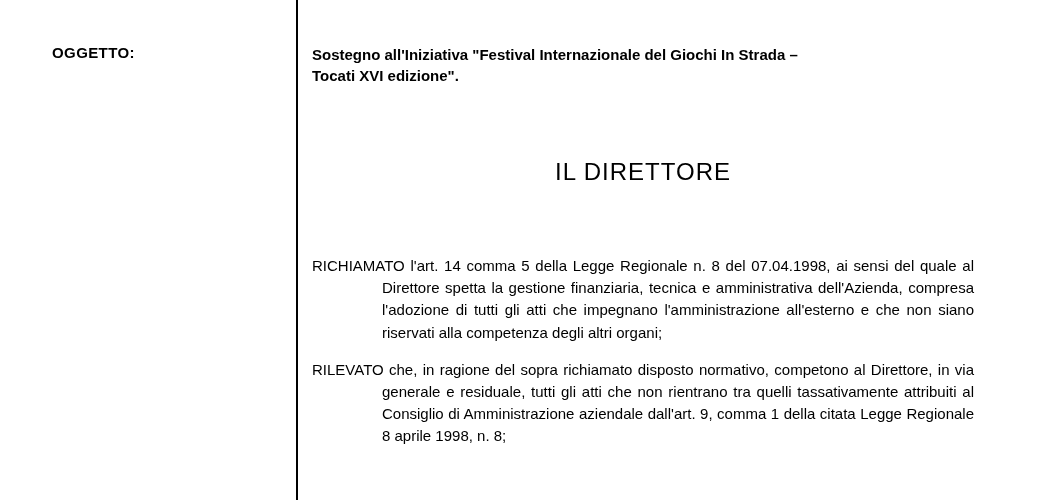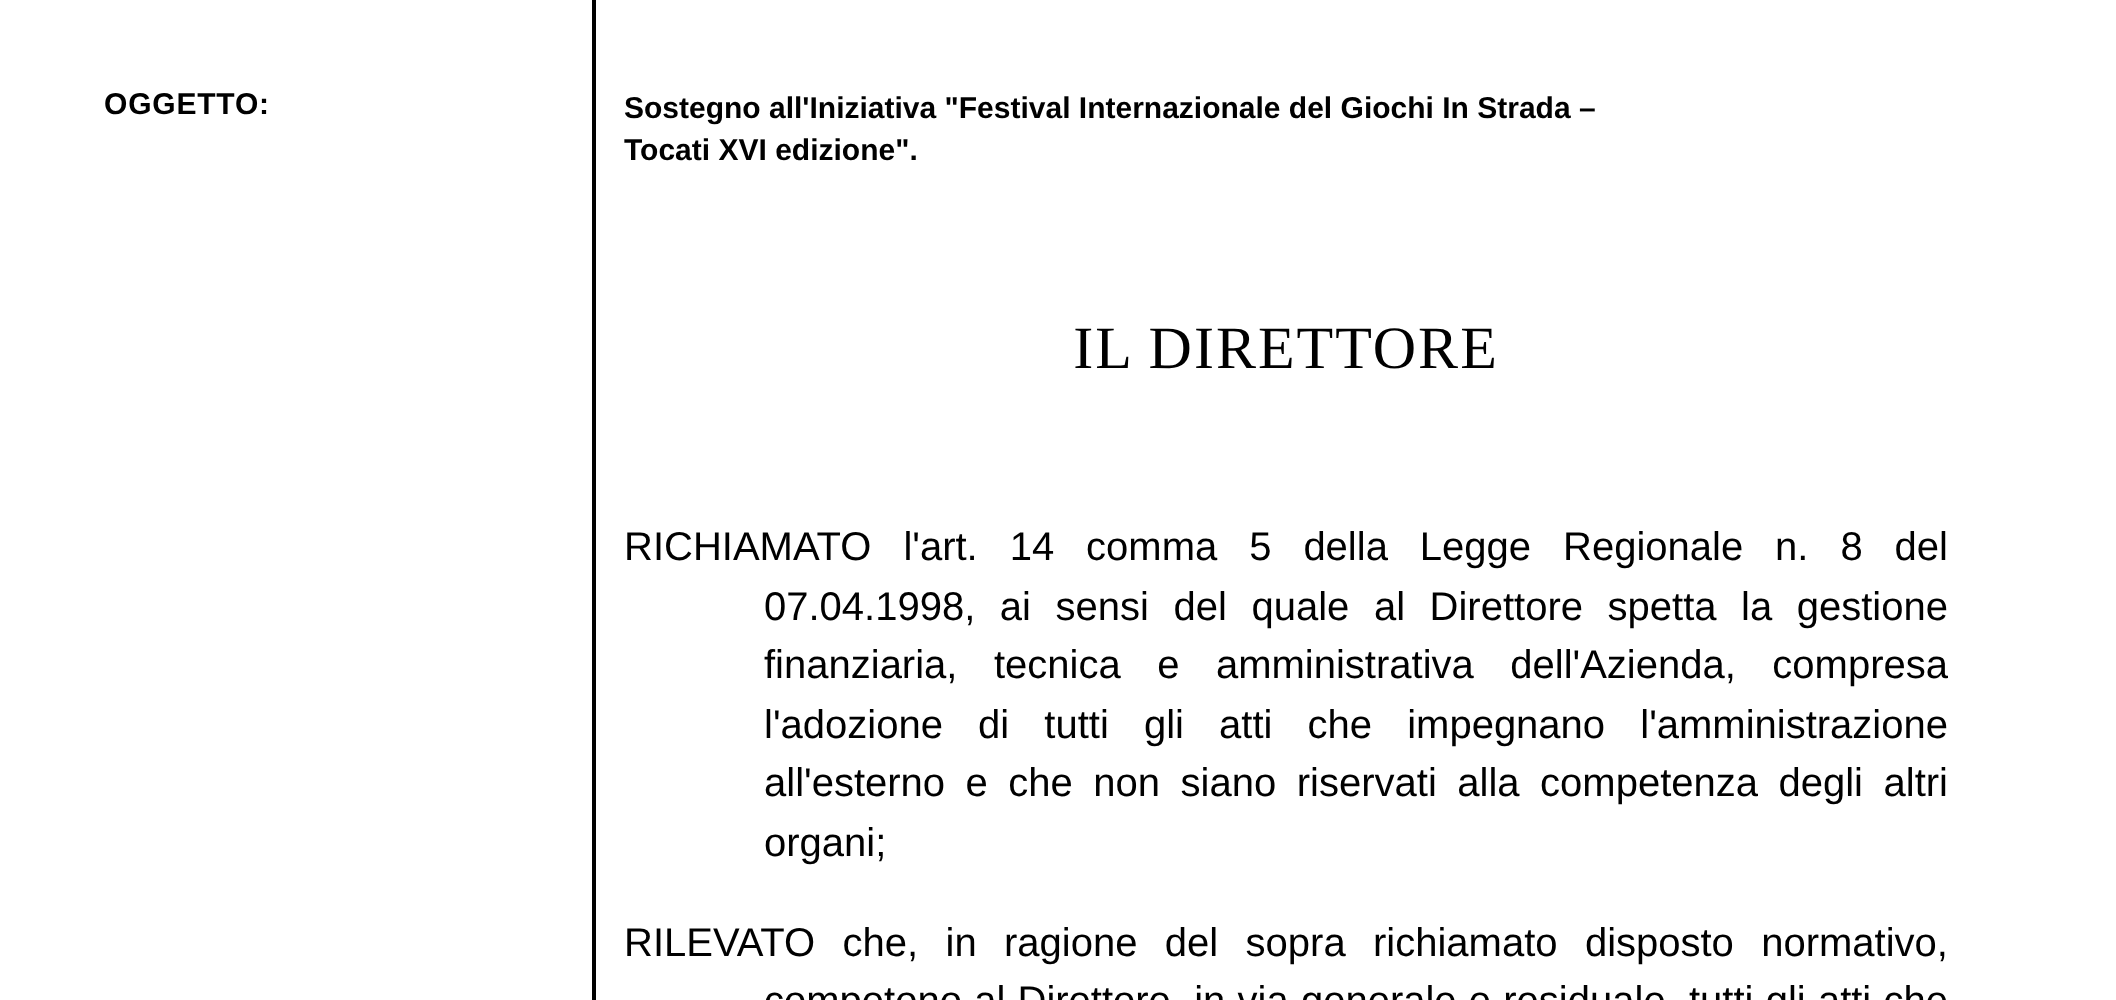--- a/index.html
+++ b/index.html
@@ -64,32 +64,31 @@
   }
   .subject-text .line2 {
     display: block;
   }
   .heading {
     position: absolute;
     left: 0;
     top: 158px;
     width: 662px;
     text-align: center;
-    font-size: 30px;
+    font-size: 24px;
     letter-spacing: 1px;
-    font-family: Liberation Serif, serif;
   }
   .paras {
     position: absolute;
     left: 0;
     top: 240px;
     width: 662px;
   }
   .para {
-    font-size: 20px;
+    font-size: 15px;
     line-height: 1.48;
     text-align: justify;
     text-justify: inter-word;
     margin-bottom: 12px;
     padding-left: 70px;
     text-indent: -70px;
   }
   .para .lead {
     text-transform: uppercase;
   }
@@ -114,19 +113,19 @@
       <span>Sostegno all'Iniziativa "Festival Internazionale del Giochi In Strada –</span>
       <span class="line2">Tocati XVI edizione".</span>
     </div>
 
     <div class="heading">IL DIRETTORE</div>
 
     <div class="paras">
 
       <p class="para"><span class="lead">RICHIAMATO</span><span> l'art. 14 comma 5 della Legge Regionale n. 8 del 07.04.1998, ai sensi del quale al Direttore spetta la gestione finanziaria, tecnica e amministrativa dell'Azienda, compresa l'adozione di tutti gli atti che impegnano l'amministrazione all'esterno e che non siano riservati alla competenza degli altri organi;</span></p>
 
-      <p class="para"><span class="lead">RILEVATO</span><span> che, in ragione del sopra richiamato disposto normativo, competono al Direttore, in via generale e residuale, tutti gli atti che non rientrano tra quelli tassativamente attribuiti al Consiglio di Amministrazione aziendale dall'art. 9, comma 6 della citata Legge Regionale 7 aprile 1998, n. 8;</span></p>
+      <p class="para"><span class="lead">RILEVATO</span><span> che, in ragione del sopra richiamato disposto normativo, competono al Direttore, in via generale e residuale, tutti gli atti che non rientrano tra quelli tassativamente attribuiti al Consiglio di Amministrazione aziendale dall'art. 9, comma 1 della citata Legge Regionale 8 aprile 1998, n. 8;</span></p>
 
     </div>
 
   </div>
 
 </div>
 
 </body></html>

